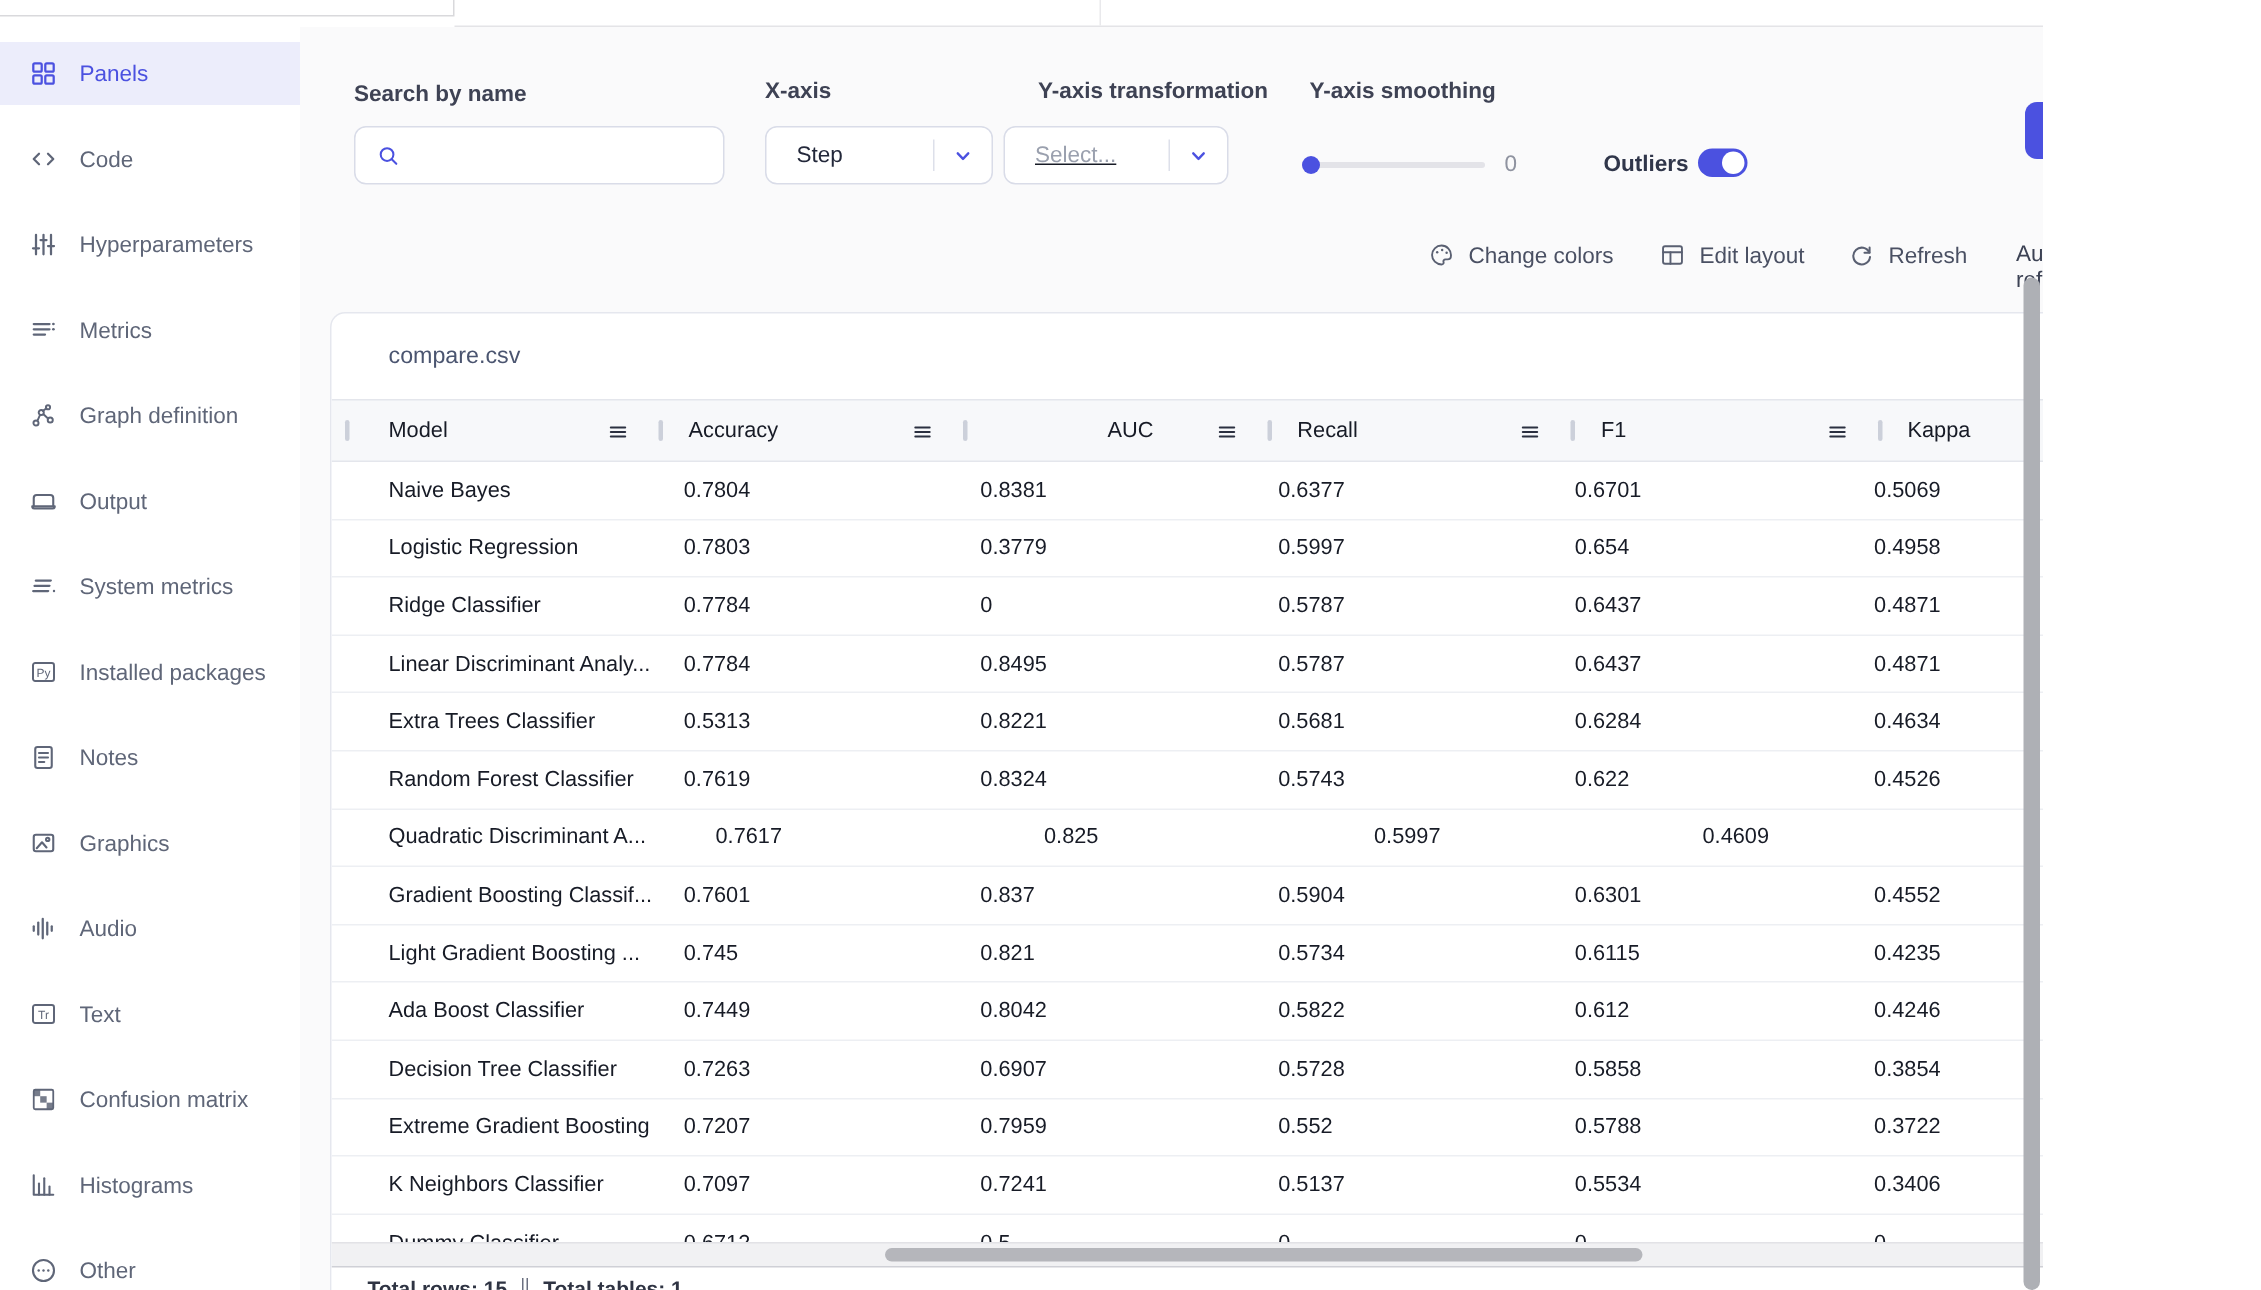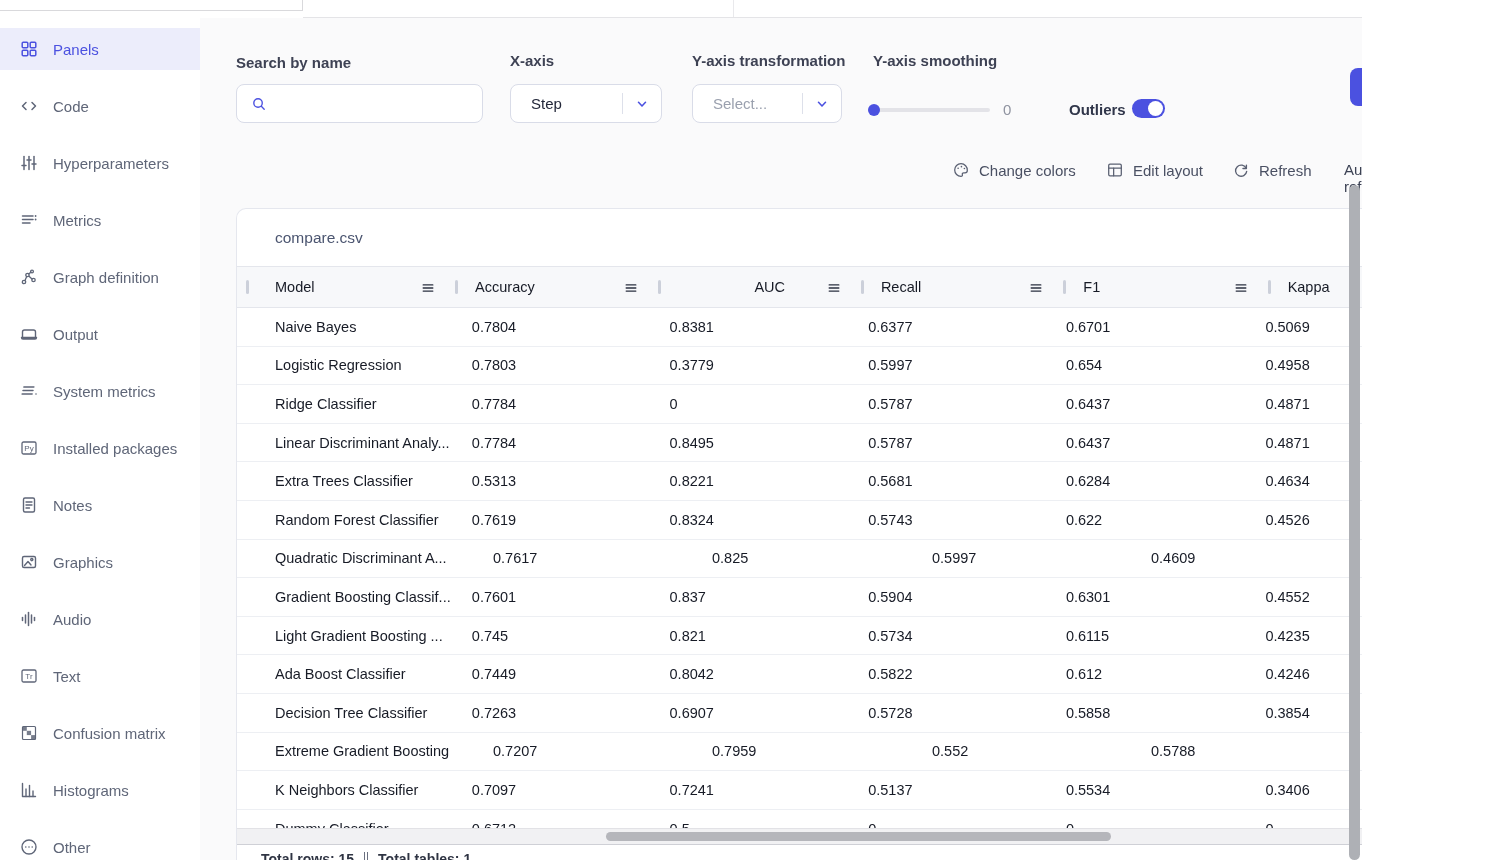--- a/index.html
+++ b/index.html
@@ -34,21 +34,21 @@
   .search-box{position:absolute;left:36px;top:66px;width:245px;height:37px;background:#fff;
               border:1px solid #d9dce8;border-radius:8px;display:flex;align-items:center;cursor:text;}
   .search-box .icon{width:16px;height:16px;margin-left:14px;color:var(--accent);display:inline-flex;}
   .search-box .icon svg{width:16px;height:16px;}
   .search-box input{border:none;outline:none;background:transparent;flex:1;margin-left:10px;
                     font:15px "Liberation Sans","DejaVu Sans",sans-serif;color:#171b26;}
 
   .select-box{position:absolute;top:66px;height:37px;background:#fff;border:1px solid #d9dce8;
               border-radius:8px;display:flex;align-items:center;cursor:pointer;}
   .sel-xaxis{left:310px;width:150px;}
-  .sel-ytrans{left:492px;width:148px;}
+  .sel-ytrans{left:469px;width:148px;text-decoration:underline;}
   .sel-value{font-size:15px;color:#23283a;margin-left:20px;flex:1;}
   .sel-value.placeholder{color:#9aa0ae;}
   .sel-divider{width:1px;height:21px;background:#dde0ea;}
   .sel-chevron{width:14px;height:14px;margin:0 12px;color:var(--accent);display:inline-flex;}
   .sel-chevron svg{width:14px;height:14px;}
 
   .slider{position:absolute;left:668px;top:84px;width:122px;height:16px;cursor:pointer;}
   .slider-track{position:absolute;left:0;right:0;top:6px;height:4px;border-radius:2px;background:#e3e3e8;}
   .slider-knob{position:absolute;left:0;top:2px;width:12px;height:12px;border-radius:50%;background:var(--accent);}
   .slider-value{position:absolute;left:803px;top:83px;font-size:15px;color:#8f93a0;}
@@ -66,21 +66,21 @@
           font-size:15px;font-weight:500;color:#4a5063;cursor:pointer;background:none;border:none;padding:0;
           font-family:"Liberation Sans","DejaVu Sans",sans-serif;}
   .action .icon{width:18px;height:18px;display:inline-flex;color:#5a6072;}
   .action .icon svg{width:18px;height:18px;}
   .act-colors{left:752px;}
   .act-layout{left:906px;}
   .act-refresh{left:1032px;}
   .auto-label{position:absolute;left:1144px;top:143px;font-size:15px;font-weight:500;color:#3c4254;}
 
   
-  .panel{position:absolute;left:36px;top:190px;width:1235px;height:652px;background:#fff;
+  .panel{position:absolute;left:20px;top:190px;width:1235px;height:652px;background:#fff;
          border:1px solid #e5e7ee;border-bottom:none;border-radius:10px 10px 0 0;overflow:hidden;box-sizing:border-box;}
   .p-title{position:absolute;left:38px;top:0;height:57px;line-height:57px;font-size:15.5px;color:#4b5570;}
   .p-icon{position:absolute;top:20px;width:17px;height:17px;color:#6a7188;cursor:pointer;display:inline-flex;}
   .p-icon svg{width:17px;height:17px;}
   .ic-expand{left:1186px;}
   .ic-kebab{left:1216px;color:#5a6072;}
 
   .thead{position:absolute;left:0;top:57px;width:1235px;height:42px;background:#f7f8fa;
          border-top:1px solid #e4e6ec;border-bottom:1px solid #e4e6ec;display:flex;box-sizing:border-box;overflow:hidden;}
   .th{position:relative;height:100%;display:flex;align-items:center;box-sizing:border-box;cursor:pointer;}
@@ -544,20 +544,21 @@
             <div class="td" style="width: 219px;">0.5728</div>
             <div class="td" style="width: 221px;">0.5858</div>
             <div class="td" style="width: 220px;">0.3854</div>
           </div>
           <div class="tr">
             <div class="td first" style="width: 237px;">Extreme Gradient Boosting</div>
             <div class="td" style="width: 219px;">0.7207</div>
             <div class="td" style="width: 220px;">0.7959</div>
             <div class="td" style="width: 219px;">0.552</div>
             <div class="td" style="width: 221px;">0.5788</div>
+            <div class="td" style="width: 220px;">0.3722</div>
           </div>
           <div class="tr">
             <div class="td first" style="width: 237px;">K Neighbors Classifier</div>
             <div class="td" style="width: 219px;">0.7097</div>
             <div class="td" style="width: 220px;">0.7241</div>
             <div class="td" style="width: 219px;">0.5137</div>
             <div class="td" style="width: 221px;">0.5534</div>
             <div class="td" style="width: 220px;">0.3406</div>
           </div>
           <div class="tr">

